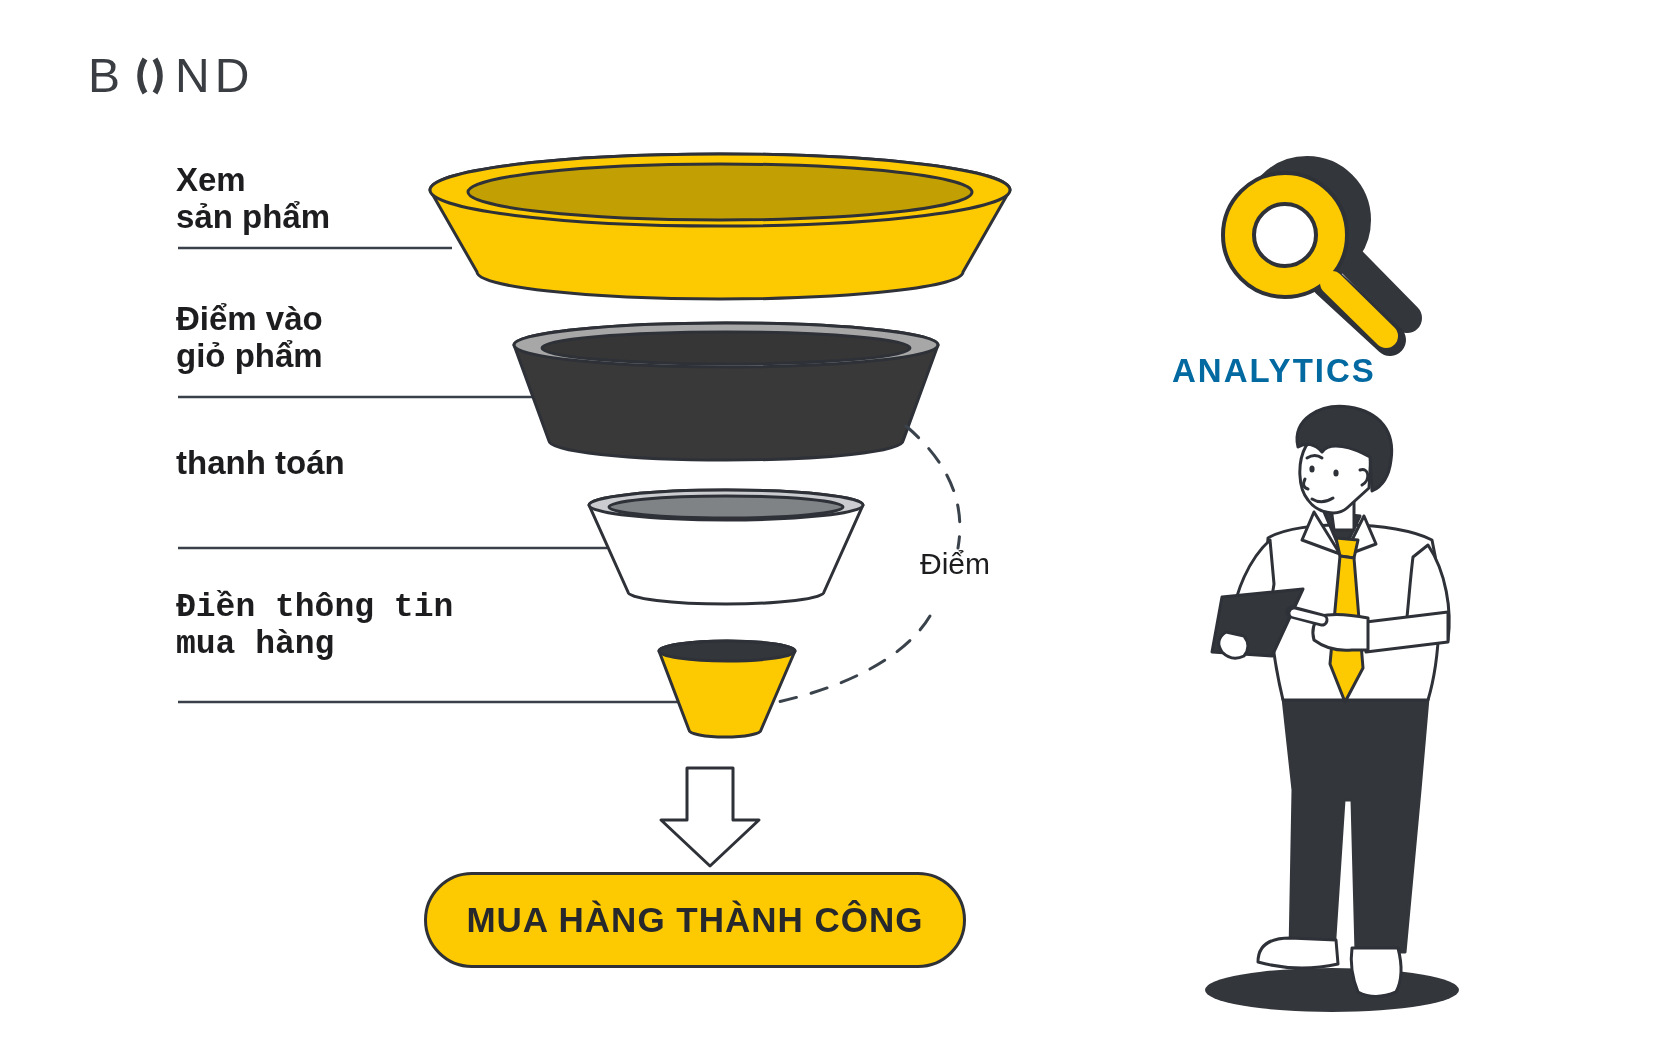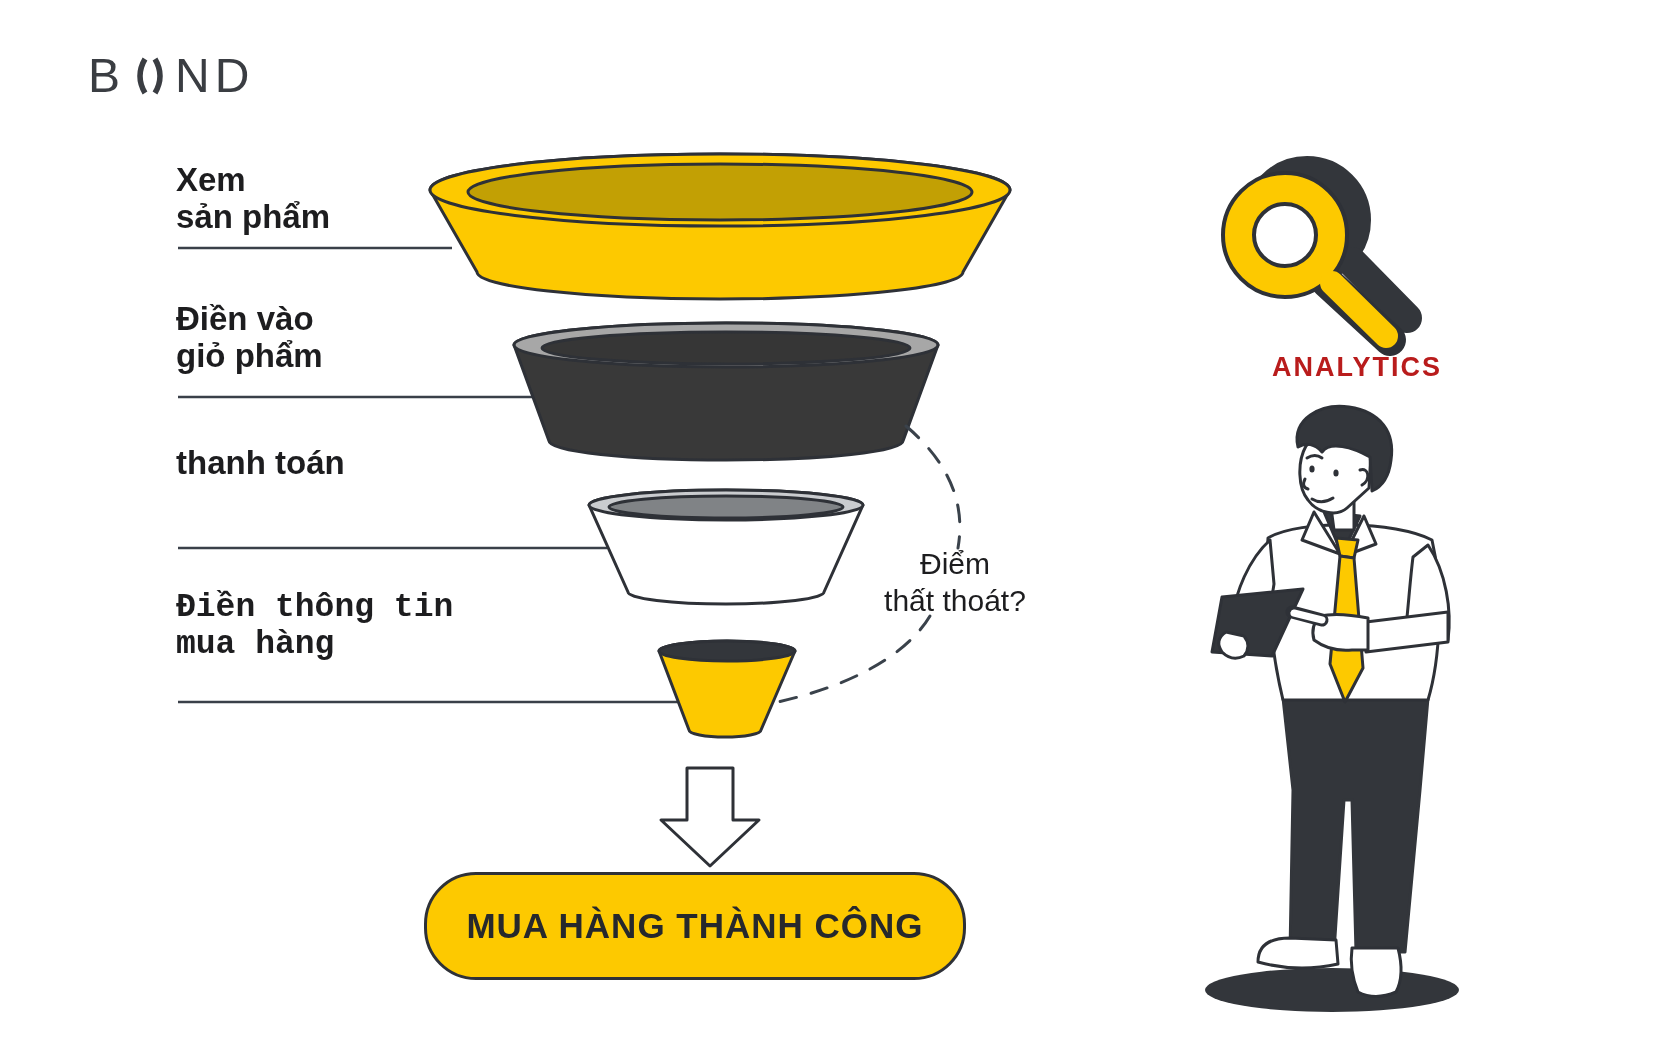--- a/index.html
+++ b/index.html
@@ -17,27 +17,27 @@
   .stage-label{position:absolute;left:176px;width:420px;font-size:33px;line-height:37px;
                font-weight:600;color:#1d1d1f;}
   .stage-label.s1{top:161px;}
   .stage-label.s2{top:300px;}
   .stage-label.s3{top:444px;}
   .stage-label.s4{top:589px;font-family:Liberation Mono, monospace;}
   
   .leak-label{position:absolute;left:848px;top:545px;width:214px;text-align:center;
               font-size:30px;line-height:37px;font-weight:400;color:#1d1d1f;}
   
-  .result-pill{position:absolute;left:424px;top:872px;width:542px;height:108px;
+  .result-pill{position:absolute;left:424px;top:872px;width:542px;height:96px;
                background:#fdc900;border:3px solid #2e3137;border-radius:52px;
                display:flex;align-items:center;justify-content:center;box-sizing:border-box;}
   .result-pill span{font-size:35px;font-weight:800;letter-spacing:1px;color:#26282c;}
   
-  .analytics-label{position:absolute;left:1172px;top:352px;width:270px;text-align:right;
-                   font-size:27px;font-weight:800;letter-spacing:2px;color:#b91c1c;}
+  .analytics-label{position:absolute;left:1172px;top:352px;width:270px;text-align:left;
+                   font-size:33px;font-weight:800;letter-spacing:2px;color:#0369a1;}
 </style>
 </head>
 <body>
 
 <div class="canvas">
 
   <svg class="art" viewBox="0 0 1663 1042">
 
     <g stroke="#3a4049" stroke-width="2.5">
       <line x1="178" y1="248" x2="452" y2="248"></line>
@@ -135,34 +135,33 @@
       <path d="M 23 7 Q 33 24 23 41" fill="none" stroke="#3a3d42" stroke-width="5.5"></path>
     </svg>
     <span class="glyph">ND</span>
   </div>
 
   <div class="stage-label s1">
     <div>Xem</div>
     <div>sản phẩm</div>
   </div>
   <div class="stage-label s2">
-    <div>Điền vào</div>
+    <div>Điểm vào</div>
     <div>giỏ phẩm</div>
   </div>
   <div class="stage-label s3">
     <div>thanh toán</div>
   </div>
   <div class="stage-label s4">
     <div>Điền thông tin</div>
     <div>mua hàng</div>
   </div>
 
   <div class="leak-label">
     <div>Điểm</div>
-    <div>thất thoát?</div>
   </div>
 
   <div class="result-pill">
     <span>MUA HÀNG THÀNH CÔNG</span>
   </div>
 
   <div class="analytics-label">ANALYTICS</div>
 
 </div>
 

